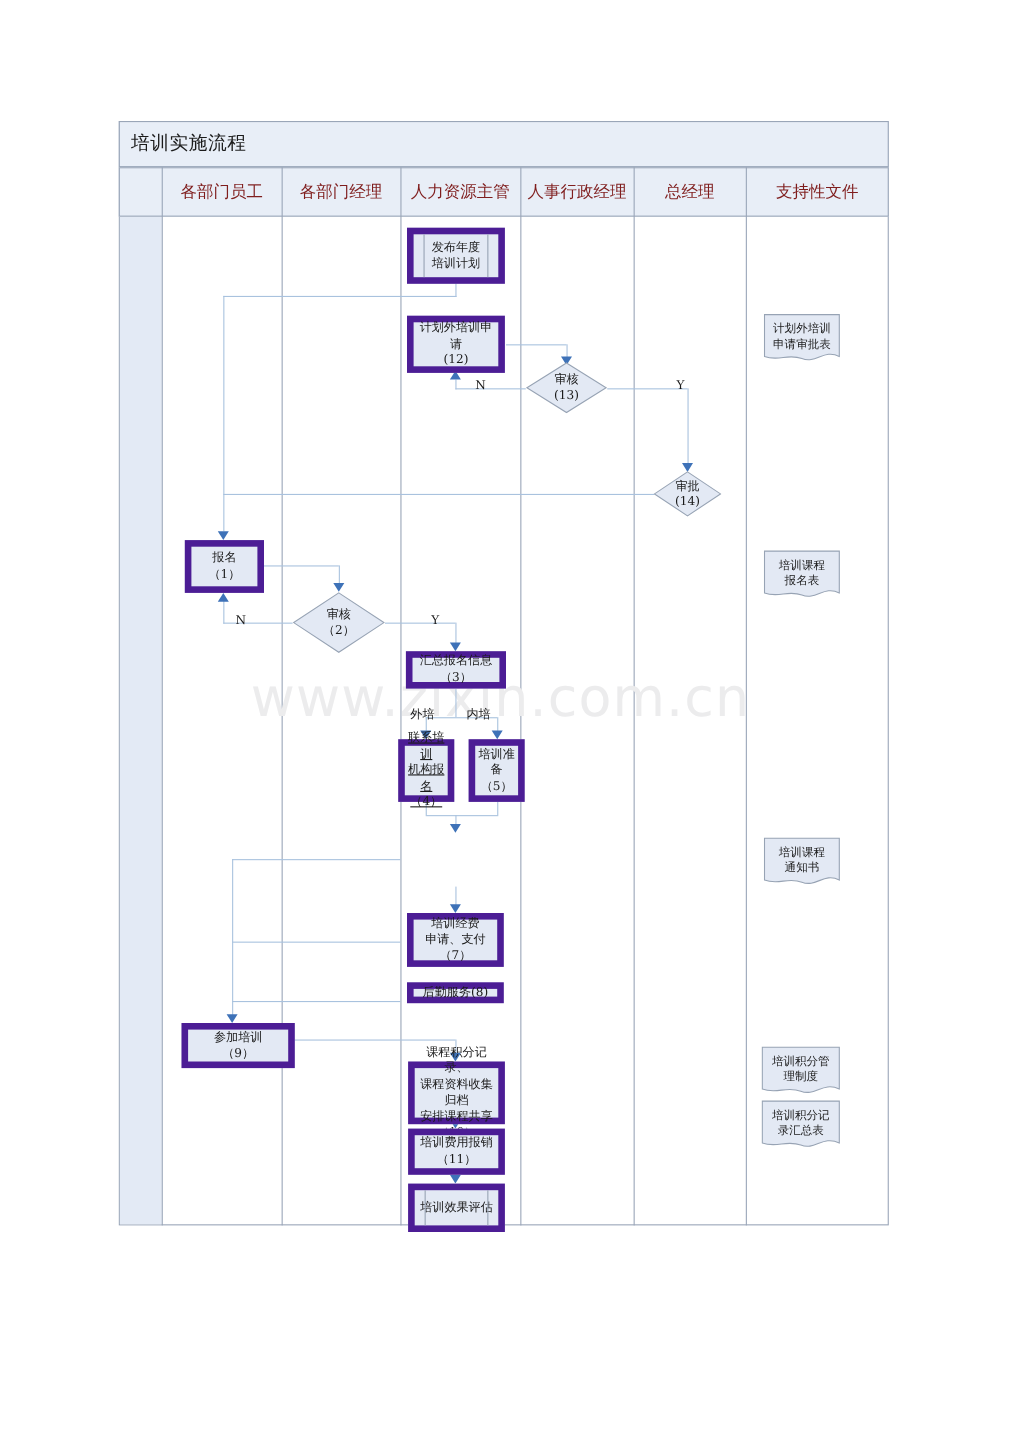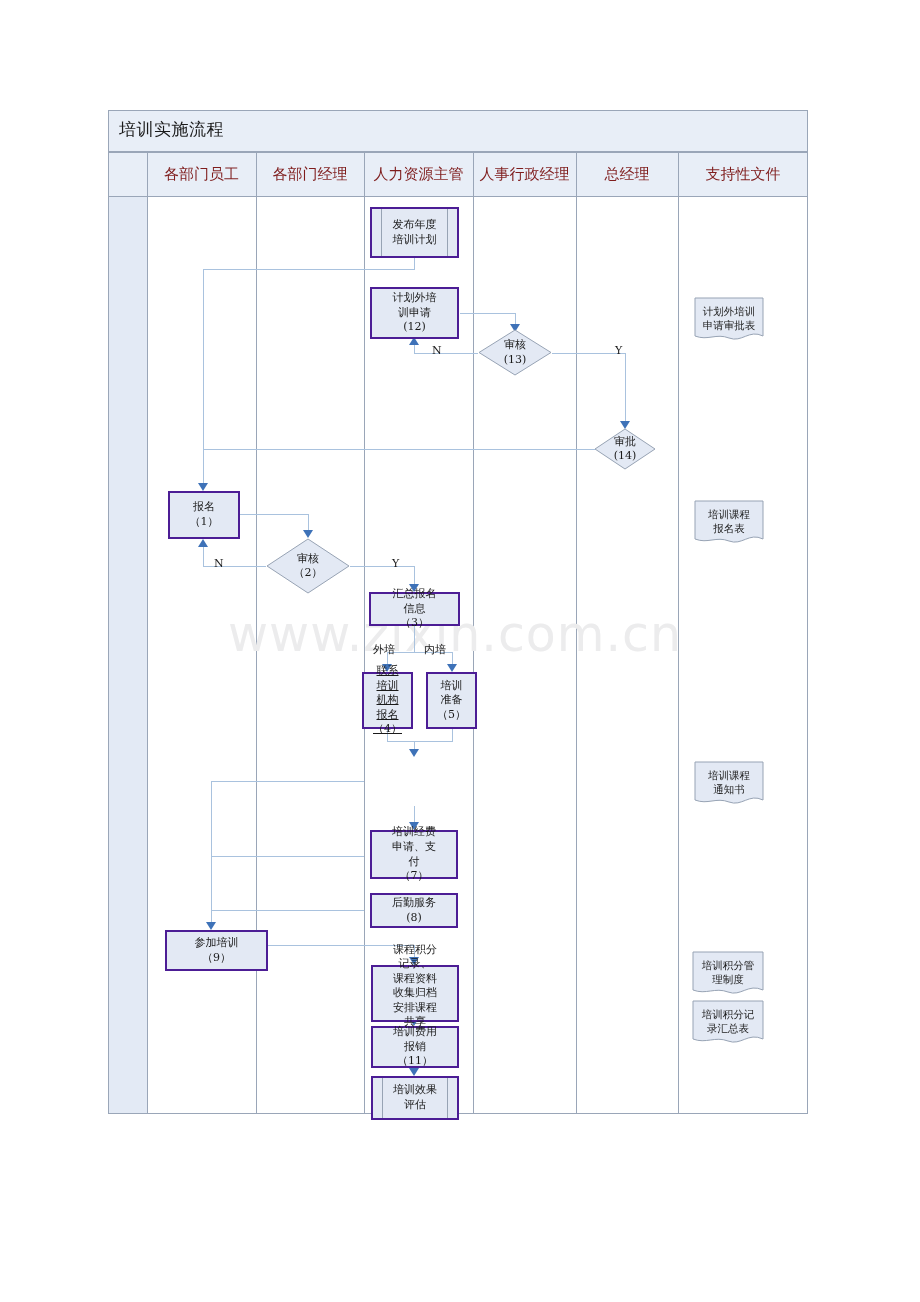--- a/index.html
+++ b/index.html
@@ -24,24 +24,24 @@
   .lane-col{position:absolute;top:152px;height:962px;border-left:1px solid #9aa6b8;
             box-sizing:border-box;}
 
   .lane-head{position:absolute;top:152px;height:45px;line-height:45px;text-align:center;
              font-size:15px;color:#7f1d1d;
              font-family:"DejaVu Serif","Liberation Serif",serif;}
 
   .leftstrip{position:absolute;left:109px;top:153px;width:38px;height:960px;background:#e3eaf5;}
 
   
-  .box{position:absolute;background:#e3e9f4;border:2px solid #4c1d95;box-sizing:border-box;
+  .box{position:absolute;background:#e3e9f4;border:6px solid #4c1d95;box-sizing:border-box;
        display:flex;align-items:center;justify-content:center;text-align:center;
        font-family:"DejaVu Serif","Liberation Serif",serif;
-       font-size:11px;color:#1a1a1a;line-height:1.32;padding:1px 18px;}
+       font-size:11px;color:#1a1a1a;line-height:1.32;padding:1px 2px;}
   .box.pre::before,.box.pre::after{content:"";position:absolute;top:0;bottom:0;width:1px;
        background:#97a3b4;}
   .box.pre::before{left:9px;} .box.pre::after{right:9px;}
 
   .diamond{position:absolute;}
   .diamond .lbl{position:absolute;left:0;top:0;width:100%;height:100%;
        display:flex;align-items:center;justify-content:center;text-align:center;
        font-family:"DejaVu Serif","Liberation Serif",serif;font-size:11px;color:#1a1a1a;
        line-height:1.3;}
 
@@ -211,41 +211,41 @@
 
   <div class="box" style="left:426px;top:672px;width:51px;height:57px;">
     <span>培训准备<br>（5）</span>
   </div>
 
 
   <div class="box" style="left:370px;top:830px;width:88px;height:49px;">
     <span>培训经费<br>申请、支付<br>（7）</span>
   </div>
 
-  <div class="box" style="left:370px;top:893px;width:88px;height:35px;">
+  <div class="box" style="left:370px;top:893px;width:88px;height:19px;">
     <span>后勤服务(8)</span>
   </div>
 
   <div class="box" style="left:165px;top:930px;width:103px;height:41px;">
     <span>参加培训<br>（9）</span>
   </div>
 
   <div class="box" style="left:371px;top:965px;width:88px;height:57px;">
     <span>课程积分记录、<br>课程资料收集归档<br>安排课程共享<br>（10）</span>
   </div>
 
   <div class="box" style="left:371px;top:1026px;width:88px;height:42px;">
     <span>培训费用报销<br>（11）</span>
   </div>
 
   <div class="box pre" style="left:371px;top:1076px;width:88px;height:44px;">
     <span>培训效果评估</span>
   </div>
 
-  <div class="doc" style="left:694px;top:285px;width:70px;height:48px;margin-top:12px;">
+  <div class="doc" style="left:694px;top:285px;width:70px;height:48px;">
     <svg width="70" height="48" viewBox="0 0 70 48">
       <path d="M1,1 L69,1 L69,39 C55,32 48,46 35,41 C22,36 14,44 1,39 Z" fill="#e3e9f4" stroke="#97a3b4" stroke-width="1"></path>
     </svg>
     <div class="lbl">计划外培训<br>申请审批表</div>
   </div>
 
   <div class="doc" style="left:694px;top:500px;width:70px;height:48px;">
     <svg width="70" height="48" viewBox="0 0 70 48">
       <path d="M1,1 L69,1 L69,39 C55,32 48,46 35,41 C22,36 14,44 1,39 Z" fill="#e3e9f4" stroke="#97a3b4" stroke-width="1"></path>
     </svg>

